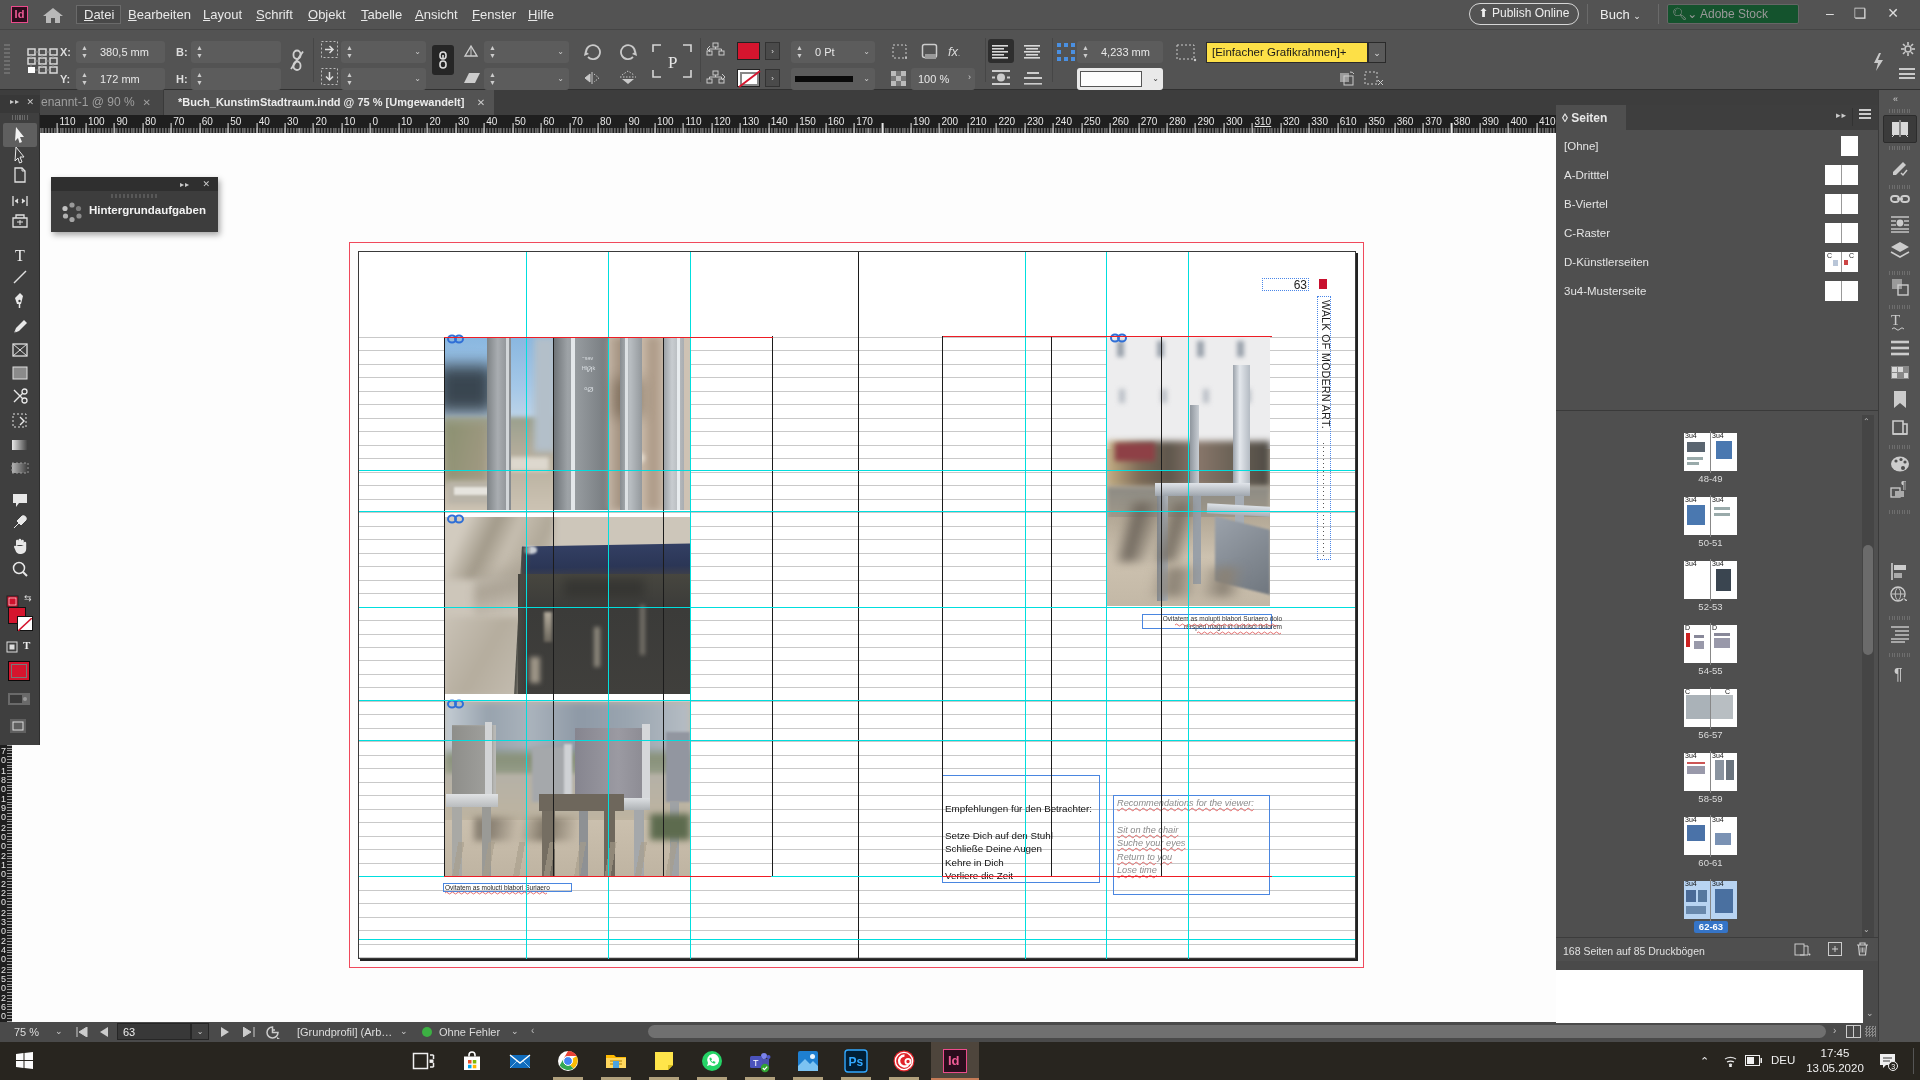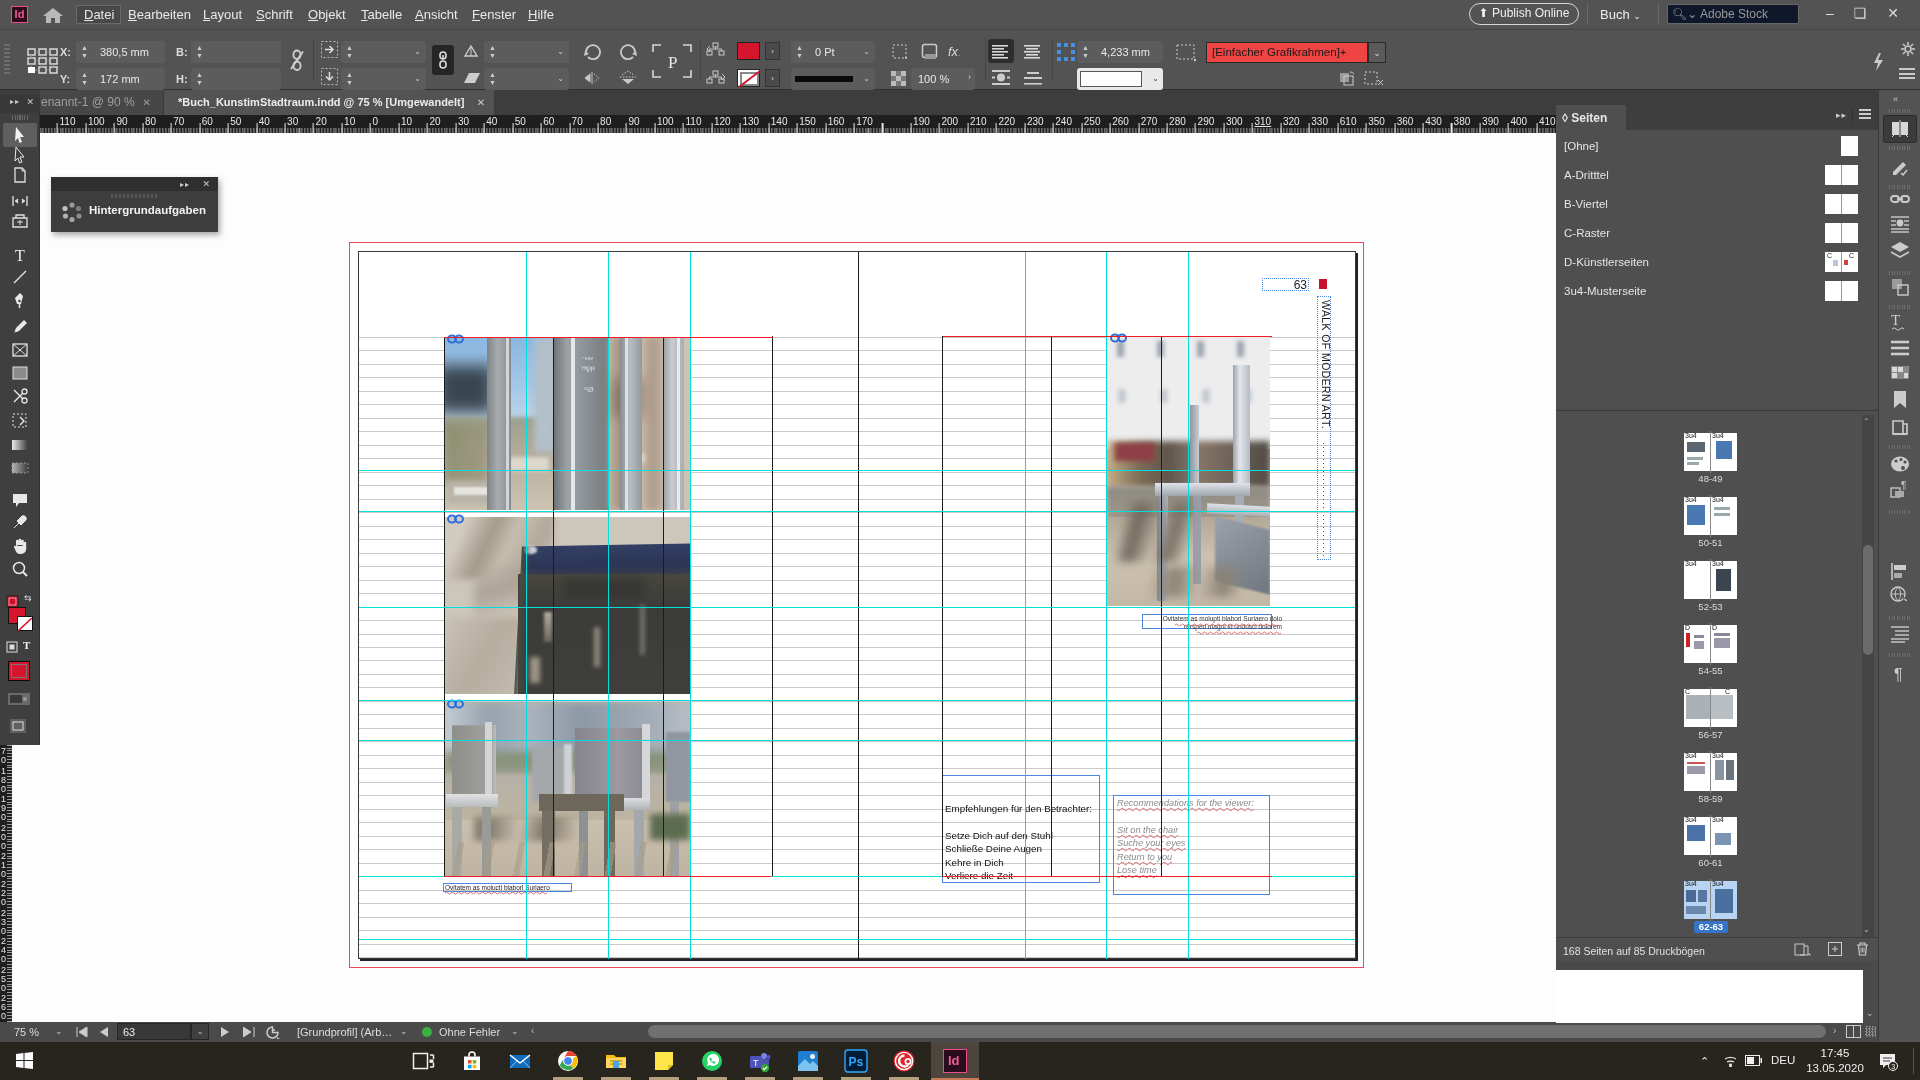--- a/index.html
+++ b/index.html
@@ -12,21 +12,21 @@
 #menubar { position:absolute; left:0; top:0; width:1920px; height:29px; background:#535353; }
 #menubar .menu { position:absolute; top:7px; font-size:13px; color:#e9e9e9; }
 #menubar .menu span { text-decoration:underline; }
 #idlogo { position:absolute; left:11px; top:6px; width:17px; height:17px; background:#2d0d1d;
   border:1.5px solid #ec4b8c; color:#ef5b96; font-size:11px; font-weight:bold; text-align:center; line-height:14px; }
 #homeico { position:absolute; left:43px; top:8px; }
 #dateibox { position:absolute; left:76px; top:5px; width:45px; height:19px; background:#484848; border:1px solid #6a6a6a; }
 #publish { position:absolute; left:1469px; top:3px; width:110px; height:22px; border:1.5px solid #d6d6d6; border-radius:11px;
   color:#eee; font-size:12px; text-align:center; line-height:19px; }
 #buch { position:absolute; left:1600px; top:7px; color:#eee; font-size:13px; }
-#searchbox { position:absolute; left:1667px; top:4px; width:132px; height:20px; background:#0f172a; border:1px solid #666; border-radius:2px;
+#searchbox { position:absolute; left:1667px; top:4px; width:132px; height:20px; background:#14532d; border:1px solid #666; border-radius:2px;
   color:#999; font-size:12px; line-height:18px; }
 .winbtn { position:absolute; top:0; width:30px; height:28px; color:#ddd; text-align:center; line-height:26px; font-size:14px; }
 
 
 #ctrlbar { position:absolute; left:0; top:29px; width:1920px; height:61px; background:#535353;
   border-top:1px solid #454545; border-bottom:1px solid #303030; }
 .fld { position:absolute; background:#5c5c5c; border-radius:3px; height:22px; }
 .fldlabel { position:absolute; color:#ddd; font-size:11px; font-weight:bold; }
 .vsep { position:absolute; top:8px; width:1px; height:44px; background:#464646; }
 
@@ -327,21 +327,21 @@
         <div style="position:absolute;left:24px;top:5px;color:#e8e8e8;font-size:11px;white-space:nowrap;">4,233 mm</div>
       </div>
       <div class="fld" style="left:1077px;top:38px;width:86px;background:#e9e9e9;">
         <div style="position:absolute;left:3px;top:3px;width:62px;height:16px;background:#fdfdfd;border:1px solid #555;"></div>
         <div style="position:absolute;right:4px;top:6px;color:#444;font-size:8px;">⌄</div>
       </div>
       <svg style="position:absolute;left:1176px;top:14px;" width="22" height="18">
         <rect x="1" y="1" width="17" height="14" fill="none" stroke="#ccc" stroke-dasharray="2 2"></rect>
         <circle cx="19" cy="16" r="1.2" fill="#ccc"></circle>
       </svg>
-      <div style="position:absolute;left:1206px;top:12px;width:162px;height:21px;background:#ef4444;border:1px solid #2a2a2a;">
+      <div style="position:absolute;left:1206px;top:12px;width:162px;height:21px;background:#fde047;border:1px solid #2a2a2a;">
 <div style="position:absolute;left:5px;top:3px;color:#1a1a1a;font-size:11.5px;">[Einfacher Grafikrahmen]+</div>
       </div>
       <div style="position:absolute;left:1368px;top:12px;width:18px;height:21px;background:#5a5a5a;border:1px solid #2a2a2a;color:#ddd;font-size:9px;text-align:center;line-height:20px;">⌄</div>
       <svg style="position:absolute;left:1338px;top:41px;" width="20" height="16">
         <rect x="2" y="2" width="9" height="9" fill="#9a9a9a"></rect>
         <rect x="6" y="5" width="9" height="9" fill="none" stroke="#ccc"></rect>
         <path d="M16 3 a4 4 0 0 0 -4 -2" fill="none" stroke="#ccc"></path>
       </svg>
       <svg style="position:absolute;left:1364px;top:41px;" width="20" height="16">
         <rect x="1" y="1" width="12" height="12" fill="none" stroke="#ccc" stroke-dasharray="2 2"></rect>
@@ -420,21 +420,21 @@
       <div class="rulernum" style="left:1128.7px;">270</div>
       <div class="rulernum" style="left:1157.1px;">280</div>
       <div class="rulernum" style="left:1185.6px;">290</div>
       <div class="rulernum" style="left:1214.0px;">300</div>
       <div class="rulernum" style="left:1242.5px;text-decoration:underline;">310</div>
       <div class="rulernum" style="left:1270.9px;">320</div>
       <div class="rulernum" style="left:1299.3px;">330</div>
       <div class="rulernum" style="left:1327.8px;">610</div>
       <div class="rulernum" style="left:1356.2px;">350</div>
       <div class="rulernum" style="left:1384.7px;">360</div>
-      <div class="rulernum" style="left:1413.2px;">430</div>
+      <div class="rulernum" style="left:1413.2px;">370</div>
       <div class="rulernum" style="left:1441.6px;">380</div>
       <div class="rulernum" style="left:1470.1px;">390</div>
       <div class="rulernum" style="left:1498.5px;">400</div>
       <div class="rulernum" style="left:1527.0px;">410</div>
     </div>
 <div id="vruler">
       <div style="position:absolute;left:7px;top:0;width:5px;height:889px;background:repeating-linear-gradient(to bottom,#9a9a9a 0px,#9a9a9a 1px,transparent 1px,transparent 2.845px);"></div>
       <div class="vnum" style="top:605.2px;">1<br>7<br>0</div>
       <div class="vnum" style="top:633.6px;">1<br>8<br>0</div>
       <div class="vnum" style="top:662.1px;">1<br>9<br>0</div>

